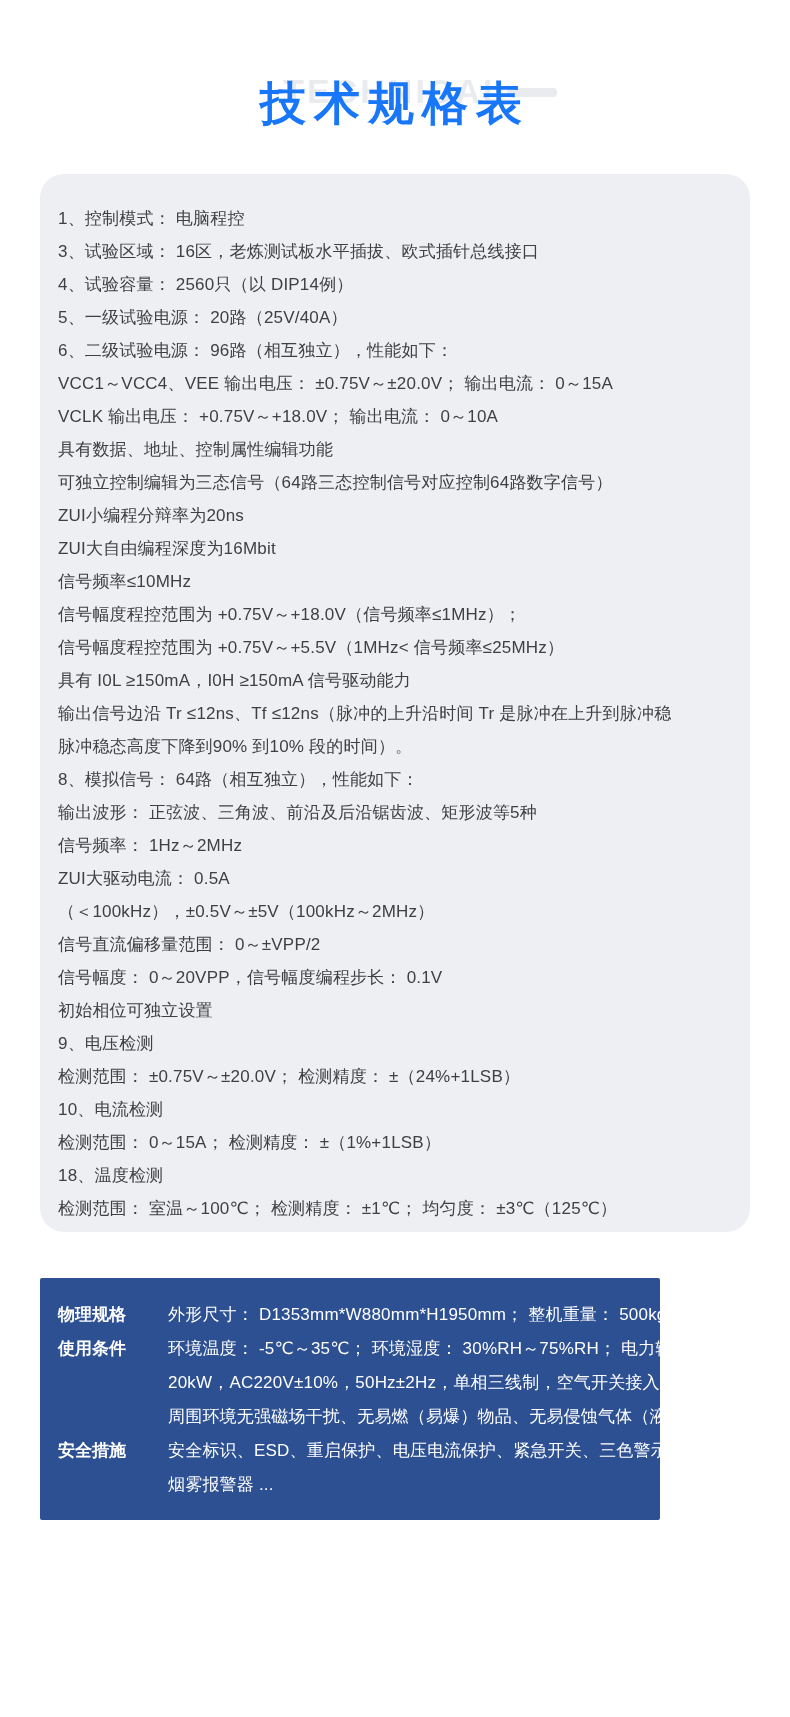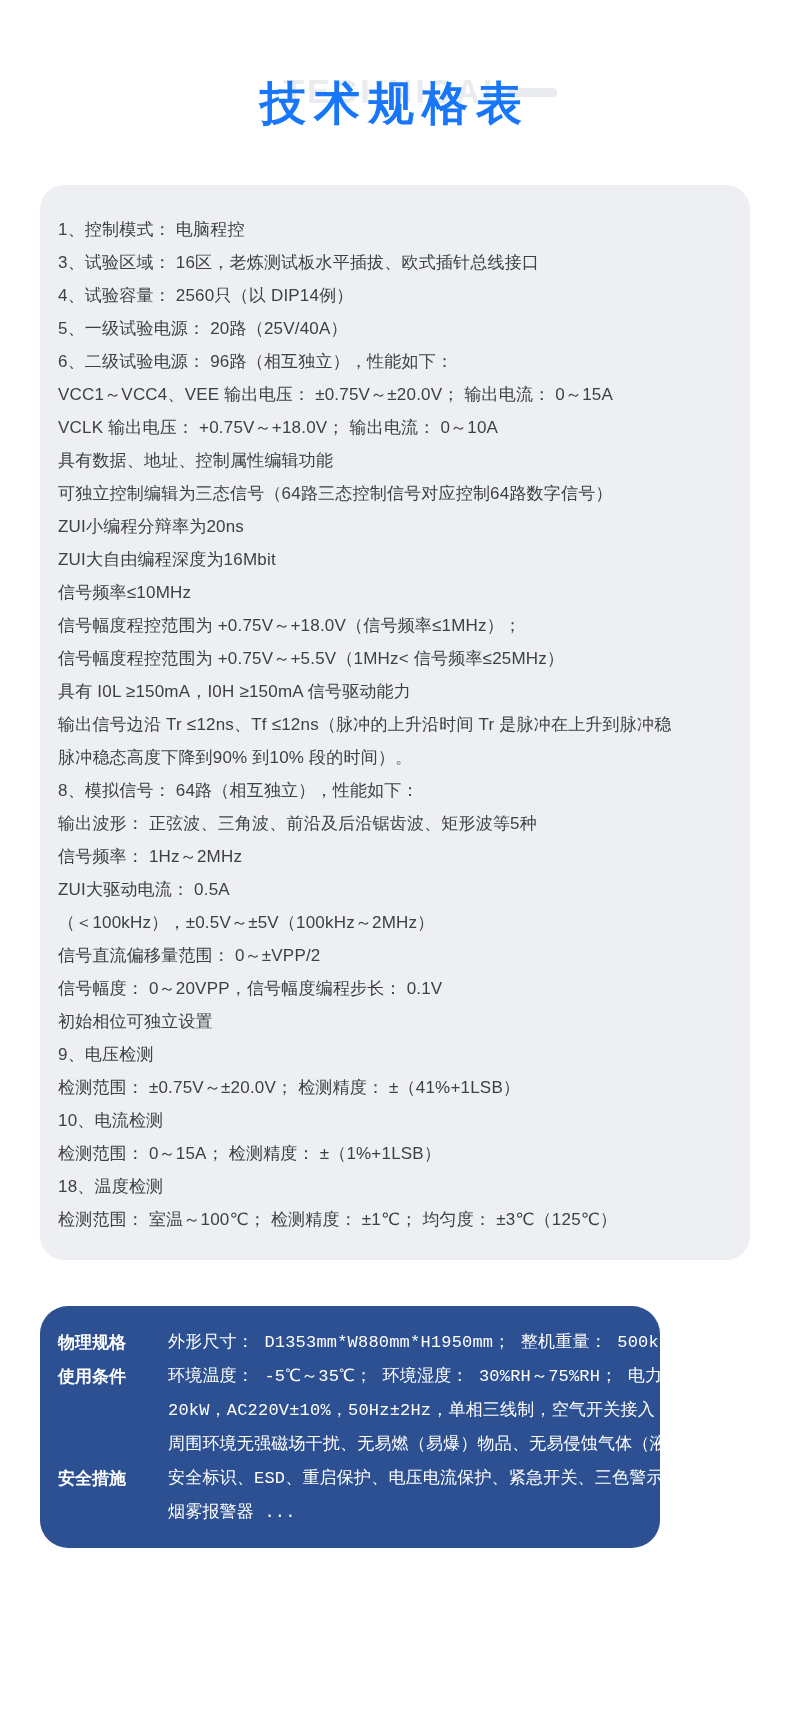--- a/index.html
+++ b/index.html
@@ -35,60 +35,59 @@
   }
   .page-title{
     position:absolute;top:73px;left:0;width:100%;
     text-align:center;
     font-size:46px;font-weight:bold;letter-spacing:8px;
     color:var(--accent);
     z-index:2;white-space:nowrap;
   }
   
   .spec-card{
-    margin:15px 40px;
+    margin:4px 40px;
     width:710px;
     background:var(--card-bg);
     border-radius:24px;
-    padding:28px 20px 24px 18px;
+    padding:28px 20px 7px 18px;
   }
   .spec-line{
     font-size:17px;
     line-height:33px;
     color:var(--card-text);
     white-space:nowrap;
     letter-spacing:0.2px;
   }
   
   .footer-panel{
     margin:46px 40px 0 40px;
     width:620px;
     background:var(--footer-bg);
-    border-radius:28px;
+    border-radius:2px;
     padding:20px 16px 18px 18px;
     color:var(--footer-text);
   }
   .footer-row{
     display:flex;
     align-items:flex-start;
   }
   .footer-label{
     flex:0 0 110px;
     font-size:17px;
     font-weight:bold;
     line-height:34px;
     white-space:nowrap;
   }
   .footer-lines{flex:1 1 auto;}
   .footer-line{
     font-size:17px;
     line-height:34px;
     white-space:nowrap;
     letter-spacing:0.2px;
-    font-family:Liberation Mono, monospace;
   }
 </style>
 </head>
 <body>
 
 <div class="header">
   <div class="watermark">TECHNICAL</div>
   <div class="title-dash"></div>
   <h1 class="page-title">技术规格表</h1>
 </div>
@@ -114,21 +113,21 @@
       <div class="spec-line">脉冲稳态高度下降到90% 到10% 段的时间）。</div>
       <div class="spec-line">8、模拟信号： 64路（相互独立），性能如下：</div>
       <div class="spec-line">输出波形： 正弦波、三角波、前沿及后沿锯齿波、矩形波等5种</div>
       <div class="spec-line">信号频率： 1Hz～2MHz</div>
       <div class="spec-line">ZUI大驱动电流： 0.5A</div>
       <div class="spec-line">（＜100kHz），±0.5V～±5V（100kHz～2MHz）</div>
       <div class="spec-line">信号直流偏移量范围： 0～±VPP/2</div>
       <div class="spec-line">信号幅度： 0～20VPP，信号幅度编程步长： 0.1V</div>
       <div class="spec-line">初始相位可独立设置</div>
       <div class="spec-line">9、电压检测</div>
-      <div class="spec-line">检测范围： ±0.75V～±20.0V； 检测精度： ±（41%+1LSB）</div>
+      <div class="spec-line">检测范围： ±0.75V～±20.0V； 检测精度： ±（24%+1LSB）</div>
       <div class="spec-line">10、电流检测</div>
       <div class="spec-line">检测范围： 0～15A； 检测精度： ±（1%+1LSB）</div>
       <div class="spec-line">18、温度检测</div>
       <div class="spec-line">检测范围： 室温～100℃； 检测精度： ±1℃； 均匀度： ±3℃（125℃）</div>
     </div>
 </div>
 
 <div class="footer-panel">
   <div id="footer-rows">
       <div class="footer-row">

